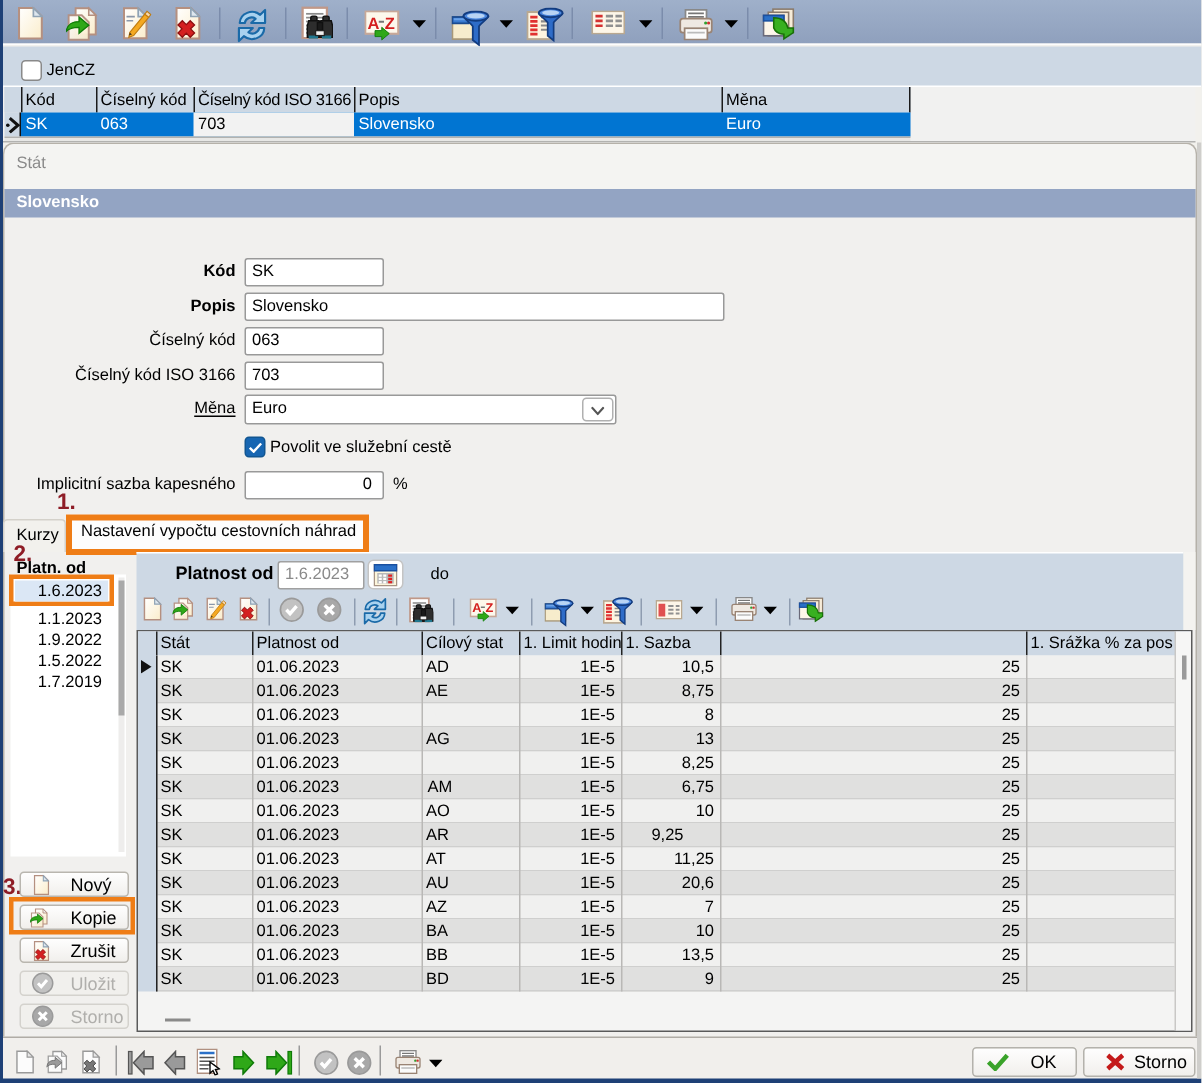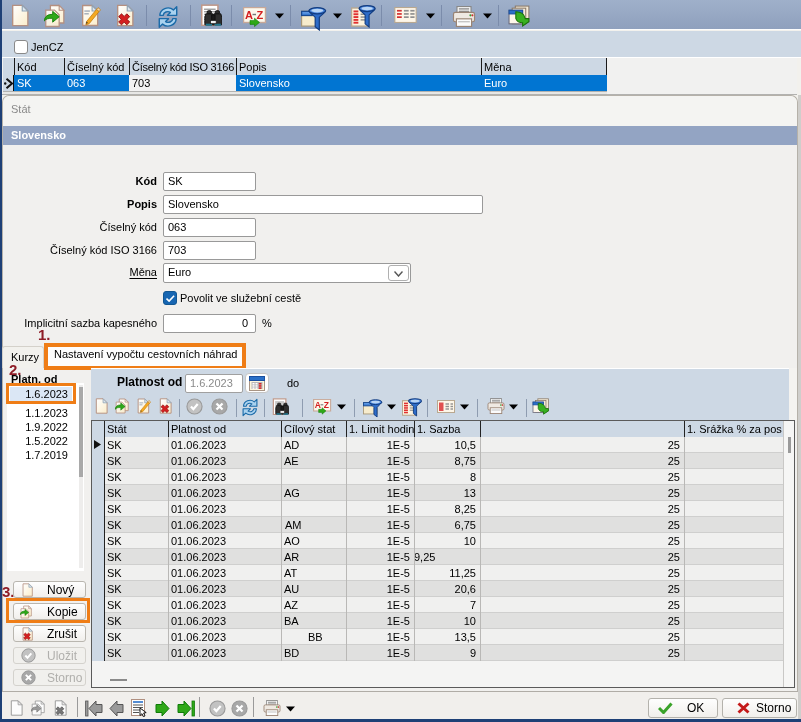--- a/index.html
+++ b/index.html
@@ -592,21 +592,21 @@
 <div class="ab" style="left:171px;top:535px;white-space:nowrap;">01.06.2023</div>
 <div class="ab" style="left:284px;top:535px;white-space:nowrap;">AO</div>
 <div class="ab" style="left:346px;top:535px;width:64px;text-align:right">1E-5</div>
 <div class="ab" style="left:414px;top:535px;width:62px;text-align:right">10</div>
 <div class="ab" style="left:480px;top:535px;width:200px;text-align:right">25</div>
 <div class="ab" style="left:104px;top:549px;width:679px;height:16px;background:#e0e0df;border-bottom:1px solid #cfcfce"></div>
 <div class="ab" style="left:107px;top:551px;white-space:nowrap;">SK</div>
 <div class="ab" style="left:171px;top:551px;white-space:nowrap;">01.06.2023</div>
 <div class="ab" style="left:284px;top:551px;white-space:nowrap;">AR</div>
 <div class="ab" style="left:346px;top:551px;width:64px;text-align:right">1E-5</div>
-<div class="ab" style="left:414px;top:551px;width:62px;text-align:left">9,25</div>
+<div class="ab" style="left:414px;top:551px;width:62px;text-align:center">9,25</div>
 <div class="ab" style="left:480px;top:551px;width:200px;text-align:right">25</div>
 <div class="ab" style="left:104px;top:565px;width:679px;height:16px;background:#f0f0ef;border-bottom:1px solid #cfcfce"></div>
 <div class="ab" style="left:107px;top:567px;white-space:nowrap;">SK</div>
 <div class="ab" style="left:171px;top:567px;white-space:nowrap;">01.06.2023</div>
 <div class="ab" style="left:284px;top:567px;white-space:nowrap;">AT</div>
 <div class="ab" style="left:346px;top:567px;width:64px;text-align:right">1E-5</div>
 <div class="ab" style="left:414px;top:567px;width:62px;text-align:right">11,25</div>
 <div class="ab" style="left:480px;top:567px;width:200px;text-align:right">25</div>
 <div class="ab" style="left:104px;top:581px;width:679px;height:16px;background:#e0e0df;border-bottom:1px solid #cfcfce"></div>
 <div class="ab" style="left:107px;top:583px;white-space:nowrap;">SK</div>
@@ -625,21 +625,21 @@
 <div class="ab" style="left:104px;top:613px;width:679px;height:16px;background:#e0e0df;border-bottom:1px solid #cfcfce"></div>
 <div class="ab" style="left:107px;top:615px;white-space:nowrap;">SK</div>
 <div class="ab" style="left:171px;top:615px;white-space:nowrap;">01.06.2023</div>
 <div class="ab" style="left:284px;top:615px;white-space:nowrap;">BA</div>
 <div class="ab" style="left:346px;top:615px;width:64px;text-align:right">1E-5</div>
 <div class="ab" style="left:414px;top:615px;width:62px;text-align:right">10</div>
 <div class="ab" style="left:480px;top:615px;width:200px;text-align:right">25</div>
 <div class="ab" style="left:104px;top:629px;width:679px;height:16px;background:#f0f0ef;border-bottom:1px solid #cfcfce"></div>
 <div class="ab" style="left:107px;top:631px;white-space:nowrap;">SK</div>
 <div class="ab" style="left:171px;top:631px;white-space:nowrap;">01.06.2023</div>
-<div class="ab" style="left:284px;top:631px;white-space:nowrap;margin-left:24px;">BB</div>
+<div class="ab" style="left:284px;top:631px;white-space:nowrap;">BB</div>
 <div class="ab" style="left:346px;top:631px;width:64px;text-align:right">1E-5</div>
 <div class="ab" style="left:414px;top:631px;width:62px;text-align:right">13,5</div>
 <div class="ab" style="left:480px;top:631px;width:200px;text-align:right">25</div>
 <div class="ab" style="left:104px;top:645px;width:679px;height:16px;background:#e0e0df;border-bottom:1px solid #cfcfce"></div>
 <div class="ab" style="left:107px;top:647px;white-space:nowrap;">SK</div>
 <div class="ab" style="left:171px;top:647px;white-space:nowrap;">01.06.2023</div>
 <div class="ab" style="left:284px;top:647px;white-space:nowrap;">BD</div>
 <div class="ab" style="left:346px;top:647px;width:64px;text-align:right">1E-5</div>
 <div class="ab" style="left:414px;top:647px;width:62px;text-align:right">9</div>
 <div class="ab" style="left:480px;top:647px;width:200px;text-align:right">25</div>

